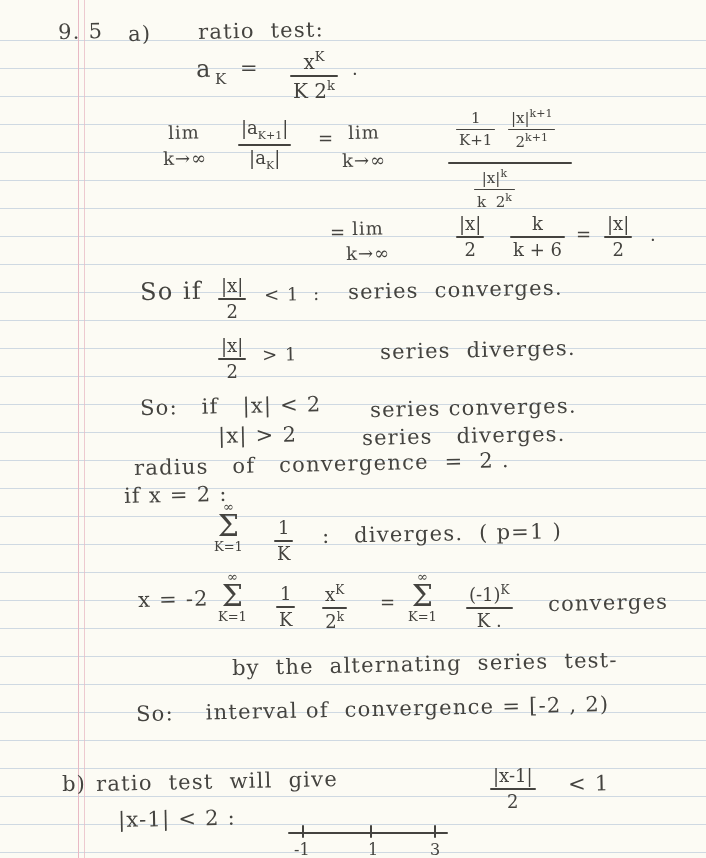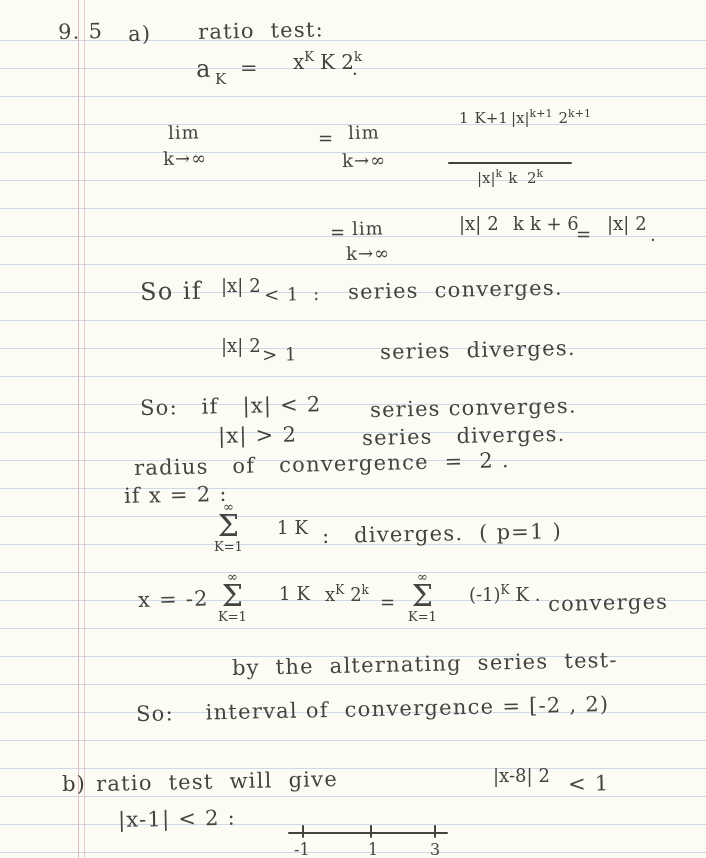--- a/index.html
+++ b/index.html
@@ -43,21 +43,21 @@
   .sz-sm{font-size:15px;}
   .sz-md{font-size:18px;}
   .sz-lg{font-size:21px;}
   .sz-xl{font-size:24px;}
   .slant{transform:rotate(-1.2deg);}
 
   
   .frac{
     position:absolute;
     display:inline-flex;
-    flex-direction:row;
+    flex-direction:column;
     align-items:center;
     font-family:"DejaVu Serif", serif;
     color:#44433f;
     line-height:1.12;
   }
   .frac .num,.frac .den{white-space:pre;padding:0 3px;}
   .frac .bar{
     width:100%;height:1.6px;background:#44433f;margin:2px 0;border-radius:1px;
   }
   .frac.sz-sm{font-size:15px;}
@@ -134,20 +134,25 @@
   <div class="frac sz-lg" style="left:290px;top:50px;">
     <span class="num"><span>x</span><sup style="font-size:13px;">K</sup></span>
     <span class="bar"></span>
     <span class="den"><span>K 2</span><sup style="font-size:13px;">k</sup></span>
   </div>
   <span class="hw sz-md" style="left:352px;top:58px;">.</span>
 
   <span class="hw sz-md slant" style="left:168px;top:122px;">lim</span>
   <span class="hw sz-md slant" style="left:163px;top:148px;">k→∞</span>
 
+  <div class="frac sz-md" style="left:238px;top:118px;">
+    <span class="num"><span>|a</span><sub style="font-size:11px;">K+1</sub><span>|</span></span>
+    <span class="bar"></span>
+    <span class="den"><span>|a</span><sub style="font-size:11px;">K</sub><span>|</span></span>
+  </div>
   <span class="hw sz-md" style="left:318px;top:128px;">=</span>
   <span class="hw sz-md slant" style="left:348px;top:122px;">lim</span>
   <span class="hw sz-md slant" style="left:342px;top:150px;">k→∞</span>
 
   <div class="frac sz-sm" style="left:456px;top:110px;">
     <span class="num">1</span>
     <span class="bar"></span>
     <span class="den">K+1</span>
   </div>
   <div class="frac sz-sm" style="left:508px;top:108px;">
@@ -252,21 +257,21 @@
   </div>
   <span class="hw sz-lg slant" style="left:548px;top:592px;">converges</span>
 
   <span class="hw sz-lg slant" style="left:232px;top:656px;">by  the  alternating  series  test-</span>
 
   <span class="hw sz-lg slant" style="left:136px;top:702px;">So:    interval of  convergence = [-2 , 2)</span>
 
   <span class="hw sz-lg slant" style="left:62px;top:772px;">b)</span>
   <span class="hw sz-lg slant" style="left:96px;top:772px;">ratio  test  will  give</span>
   <div class="frac sz-md" style="left:490px;top:766px;">
-    <span class="num">|x-8|</span>
+    <span class="num">|x-1|</span>
     <span class="bar"></span>
     <span class="den">2</span>
   </div>
   <span class="hw sz-lg slant" style="left:568px;top:772px;">&lt; 1</span>
 
   <span class="hw sz-lg slant" style="left:118px;top:808px;">|x-1| &lt; 2 :</span>
 
   <div class="numline" style="left:288px;top:812px;width:170px;height:44px;">
     <div class="axis" style="left:0;top:20px;width:160px;"></div>
     <div class="tick" style="left:14px;top:13px;"></div>

